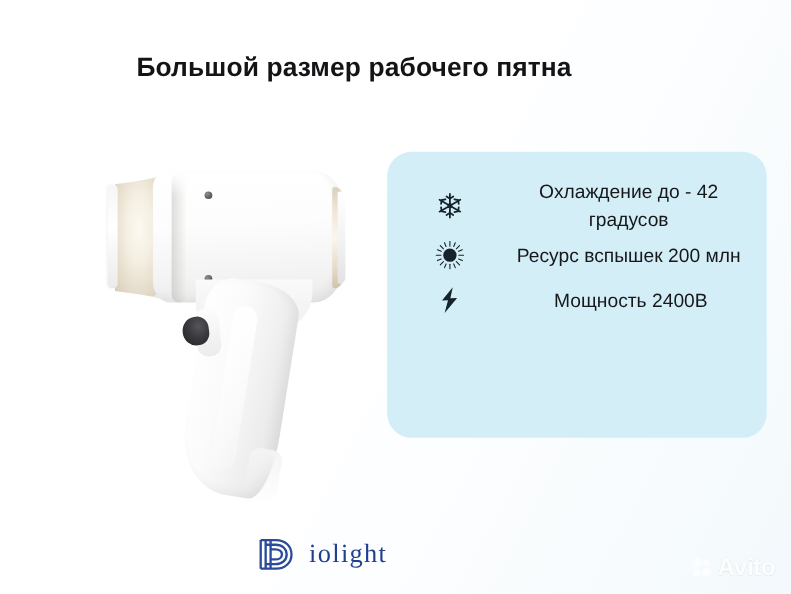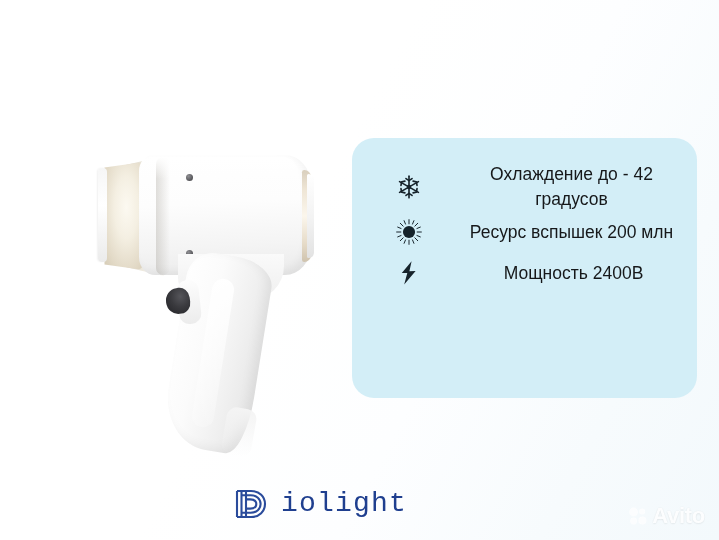--- a/index.html
+++ b/index.html
@@ -254,22 +254,22 @@
   .brand {
     position: absolute;
     left: 232px;
     top: 484px;
     display: flex;
     align-items: center;
     gap: 9px;
   }
   .brand-mark { display: block; }
   .brand-word {
-    font-family: Liberation Mono, monospace;
-    font-size: 28px;
+    font-family: Liberation Serif, serif;
+    font-size: 24px;
     line-height: 36px;
     color: #1f3f8f;
     letter-spacing: 1.2px;
     text-align: center;
   }
 
   
   .watermark {
     position: absolute;
     right: 14px;
@@ -286,20 +286,21 @@
     color: #ffffff;
     letter-spacing: -0.3px;
     text-shadow: 0 0 2px rgba(0,0,0,0.10), 0 1px 2px rgba(0,0,0,0.07);
   }
 </style>
 </head>
 <body>
 
 <div id="slide">
 
+  <div class="title">Большой размер рабочего пятна</div>
 
   <div class="product">
     <div class="prod-stage">
       <div class="cone"></div>
       <div class="cone-face"></div>
       <div class="cone-lip"></div>
       <div class="body-main"></div>
       <div class="cone-shadow-edge"></div>
       <div class="body-top-hl"></div>
       <div class="rear-band"></div>

